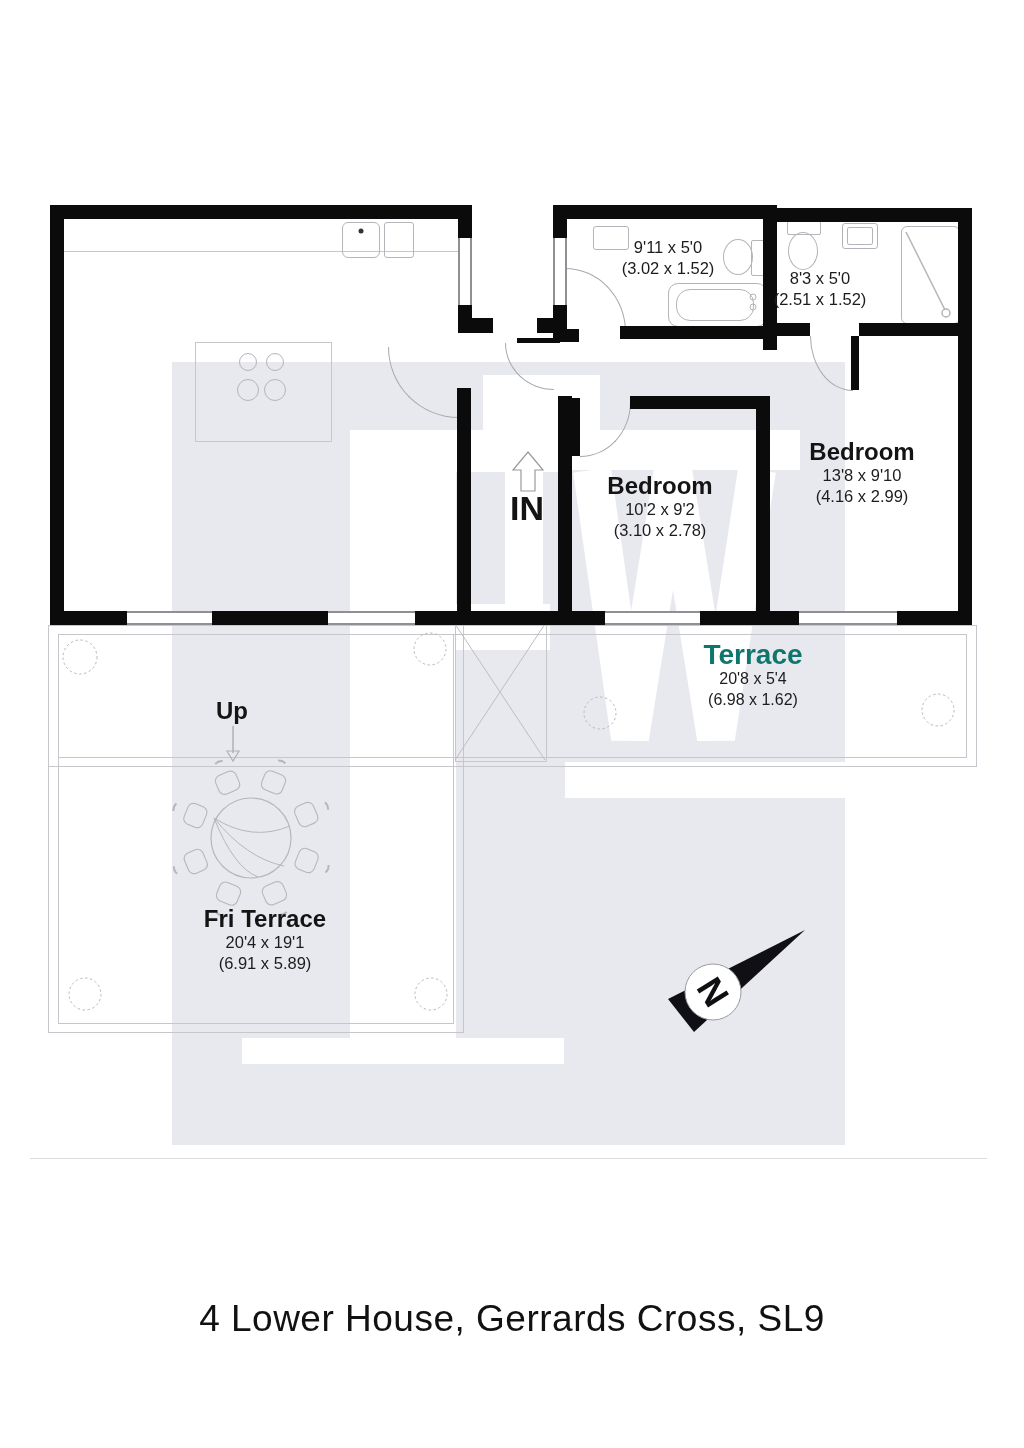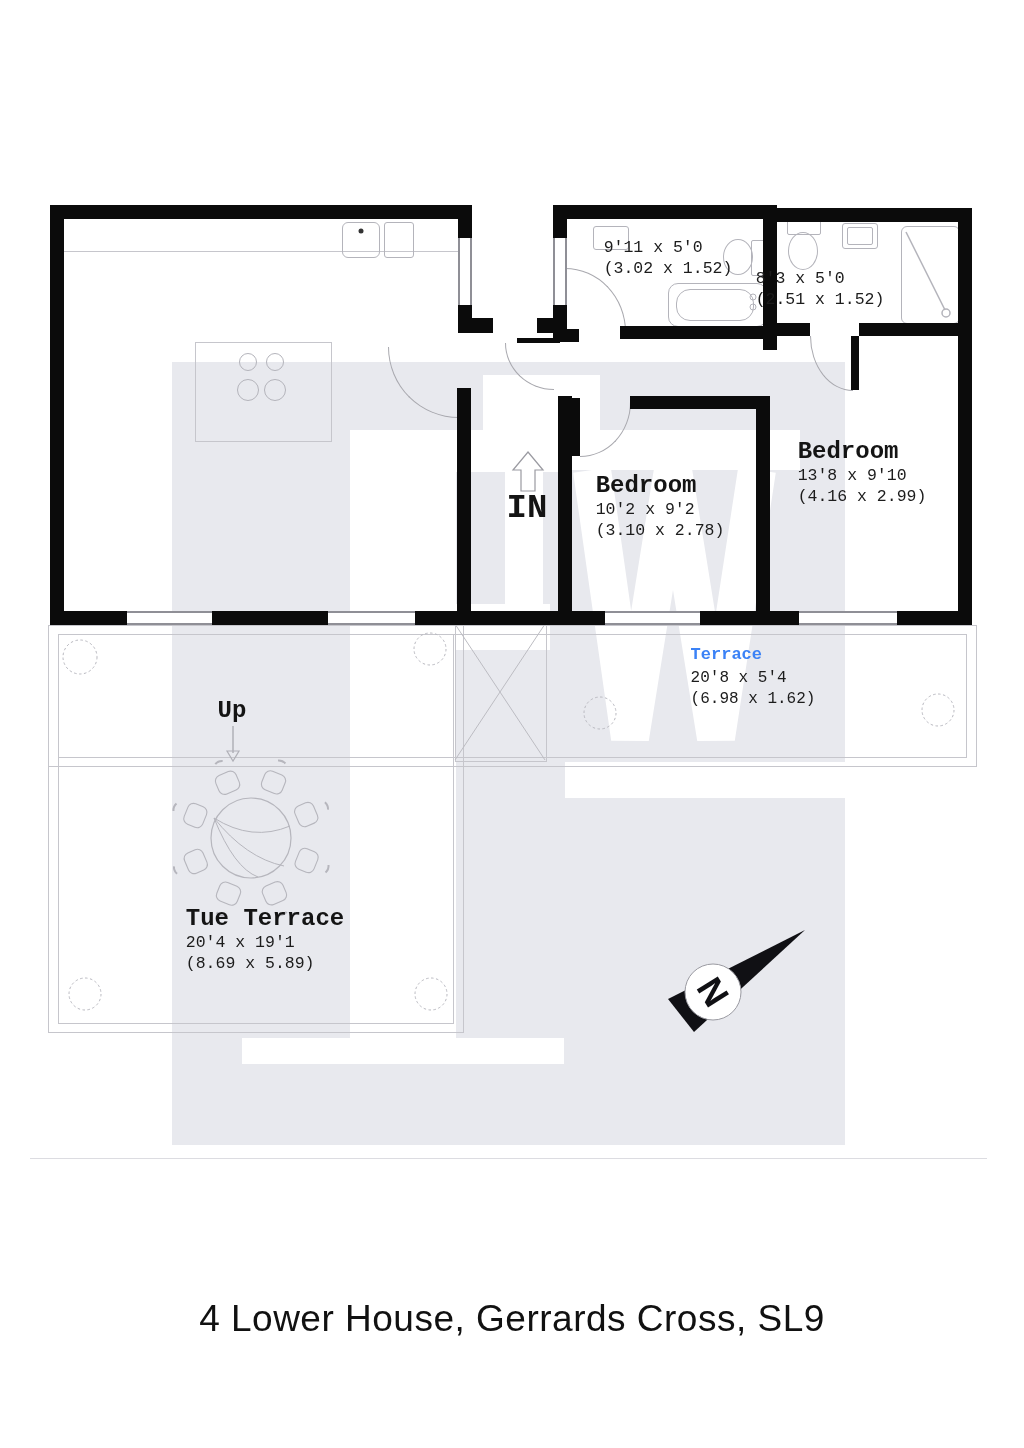--- a/index.html
+++ b/index.html
@@ -12,23 +12,23 @@
   .wm-white{background:#ffffff;}
   .wall{background:#0b0b0b;}
   .winH{background:#ffffff;border-top:2px solid #8f8f96;border-bottom:2px solid #8f8f96;height:10px;}
   .winV{background:#ffffff;border-left:2px solid #8f8f96;border-right:2px solid #8f8f96;width:10px;}
   .tline{border:1px solid #c6c6cc;background:transparent;}
   .fix{border:1px solid #b4b4bb;background:transparent;}
   .arc{border:0 solid #a8a8ae;background:transparent;}
   .arc-bl{border-left-width:1px;border-bottom-width:1px;border-bottom-left-radius:100% 100%;}
   .arc-br{border-right-width:1px;border-bottom-width:1px;border-bottom-right-radius:100% 100%;}
   .arc-tr{border-right-width:1px;border-top-width:1px;border-top-right-radius:100% 100%;}
-  .lbl{position:absolute;transform:translateX(-50%);text-align:left;z-index:50;white-space:nowrap;font-family:Liberation Mono, monospace;}
+  .lbl{position:absolute;transform:translateX(-50%);text-align:center;z-index:50;white-space:nowrap;}
   .rname{font-weight:bold;font-size:24px;line-height:27px;color:#141414;}
-  .rname-sm{font-weight:bold;font-size:17px;line-height:26px;color:#3b82f6;}
+  .rname-sm{font-weight:bold;font-size:28px;line-height:26px;color:#0f766e;}
   .rdim{font-size:16.5px;line-height:21px;color:#1c1c1c;}
   .rdim-sm{font-size:16px;line-height:21px;color:#1c1c1c;}
   .in-lbl{font-weight:bold;font-size:34px;color:#141414;}
   .up-lbl{font-weight:bold;font-size:24px;color:#141414;}
   .footer-line{position:absolute;left:0;width:1024px;text-align:center;color:#111;}
   #f-title{top:1298px;font-size:37px;letter-spacing:0.5px;}
   #f-area{top:1356px;font-size:20px;}
   #f-disc{top:1386px;font-size:15px;}
   svg{position:absolute;left:0;top:0;overflow:visible;}
 </style>
@@ -183,23 +183,23 @@
     <div class="rdim">(4.16 x 2.99)</div>
   </div>
 
   <div class="lbl" style="left:753px;top:642px">
     <div class="rname-sm">Terrace</div>
     <div class="rdim-sm">20'8 x 5'4</div>
     <div class="rdim-sm">(6.98 x 1.62)</div>
   </div>
 
   <div class="lbl" style="left:265px;top:905px">
-    <div class="rname">Tue Terrace</div>
+    <div class="rname">Fri Terrace</div>
     <div class="rdim">20'4 x 19'1</div>
-    <div class="rdim">(8.69 x 5.89)</div>
+    <div class="rdim">(6.91 x 5.89)</div>
   </div>
 
   <div class="lbl in-lbl" style="left:527px;top:489px">IN</div>
   <div class="lbl up-lbl" style="left:232px;top:697px">Up</div>
 
   <div class="abs z20" style="left:30px;top:1158px;width:957px;height:1px;background:#dcdce1"></div>
 
   <div id="f-title" class="footer-line">4 Lower House, Gerrards Cross, SL9</div>
 </div>
 

